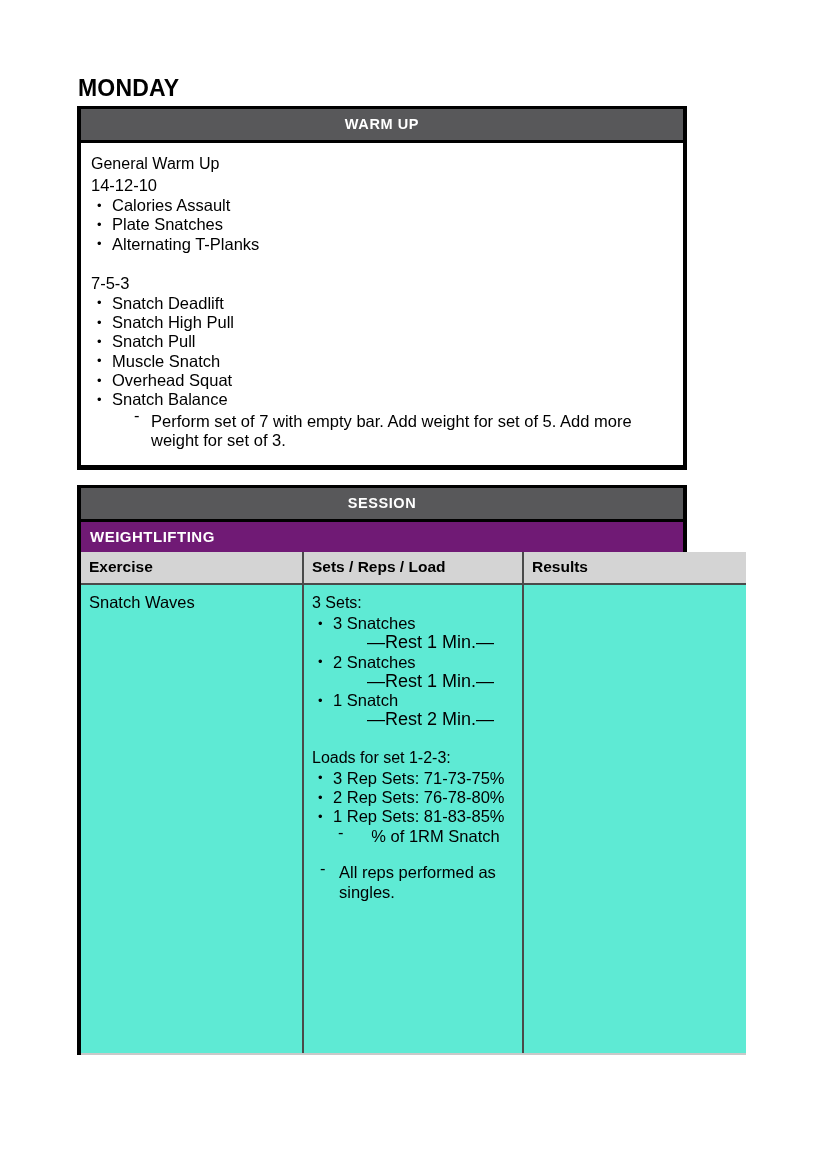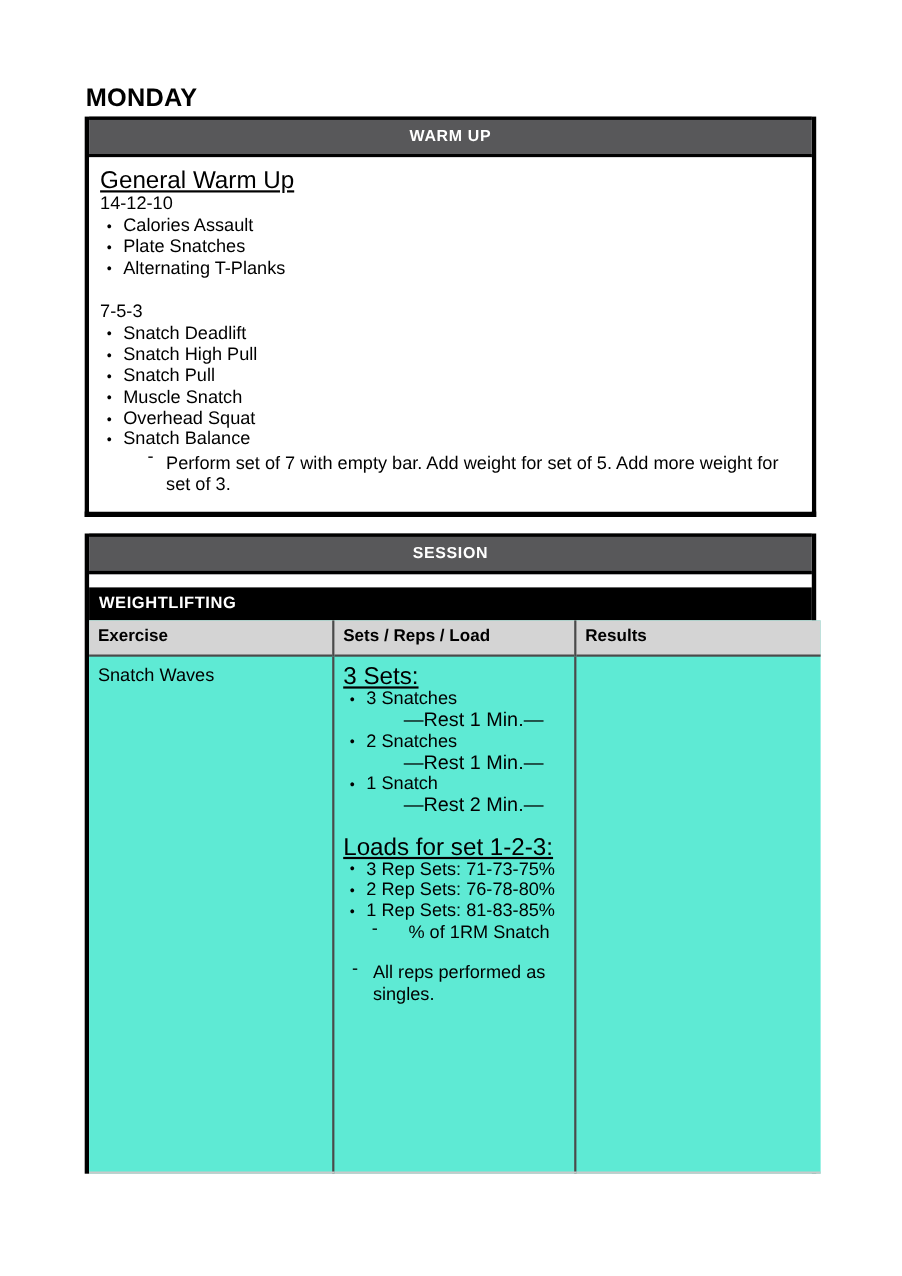--- a/index.html
+++ b/index.html
@@ -29,21 +29,21 @@
     font-size: 23px;
     font-weight: bold;
     letter-spacing: 0.2px;
     line-height: 28px;
   }
 
   
   .block {
     position: absolute;
     left: 77px;
-    width: 665px;
+    width: 610px;
     box-sizing: border-box;
     border-left: 4px solid #000;
     border-right: 4px solid #000;
   }
 
   .band {
     background: #58585a;
     color: #ffffff;
     font-size: 14.5px;
     font-weight: bold;
@@ -57,23 +57,22 @@
 
   
   .warmup-block { top: 106px; border-bottom: 5px solid #000; }
 
   .warmup-body {
     background: #fff;
     padding: 10px 12px 14px 10px;
   }
 
   .sec-title {
-    font-size: 22px;
+    font-size: 16px;
     line-height: 22px;
-    text-decoration: underline;
     text-underline-offset: 2px;
   }
   .plain-line {
     font-size: 16.5px;
     line-height: 21px;
   }
   ul.bl {
     list-style: none;
     margin: 0;
     padding: 0;
@@ -108,28 +107,27 @@
     position: absolute;
     left: 2px;
     top: -4px;
     font-size: 16.5px;
   }
 
   
   .session-block { top: 485px; }
 
   .redbar {
-    background: #000000;
+    background: #701a75;
     color: #ffffff;
     font-size: 15px;
     font-weight: bold;
     letter-spacing: 0.5px;
     padding: 6px 0 7px 9px;
     box-sizing: border-box;
-    margin-top: 12px;
   }
 
   table.sess {
     width: 100%;
     border-collapse: collapse;
     table-layout: fixed;
     background: #5eead4;
   }
   table.sess th {
     background: #d4d4d4;

